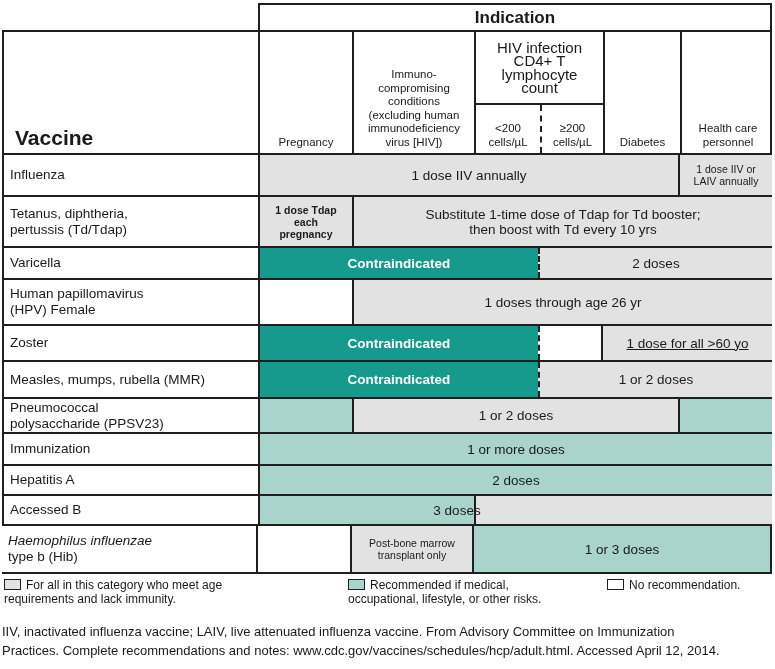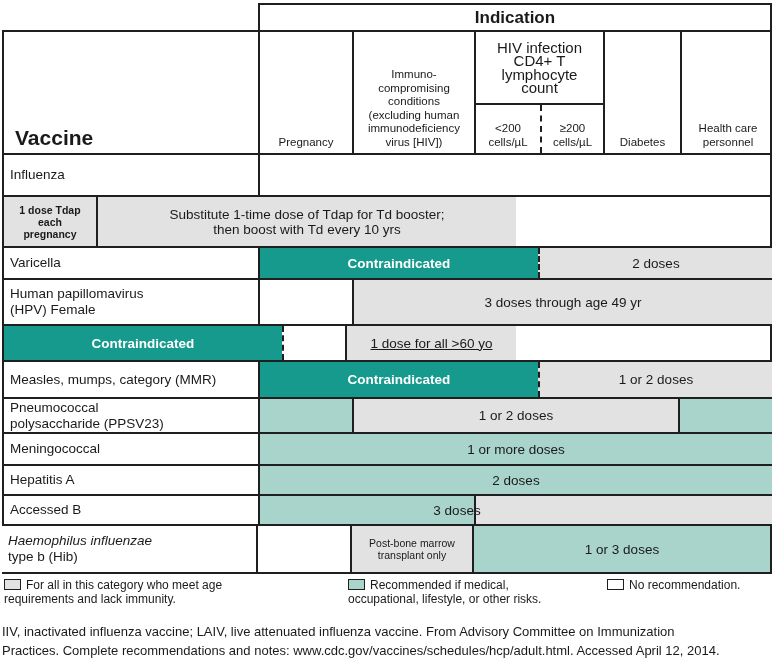--- a/index.html
+++ b/index.html
@@ -122,22 +122,31 @@
     </div>
     <div class="hcol t" style="flex:0 0 77px">Diabetes</div>
     <div class="hcol t" style="flex:0 0 94px">Health care
 personnel</div>
   </div>
   <div id="rows-mount">
       <div class="row" style="height: 42px;">
         <div class="vcell">
           <span class="t">Influenza</span>
         </div>
+        <div class="grid">
+          <div class="cell t bg-gray first" style="flex: 0 0 418px;">1 dose IIV annually</div>
+          <div class="cell t bg-gray small" style="flex: 0 0 94px;">1 dose IIV or
+LAIV annually</div>
+        </div>
       </div>
       <div class="row" style="height: 51px;">
+        <div class="vcell">
+          <span class="t">Tetanus, diphtheria,
+pertussis (Td/Tdap)</span>
+        </div>
         <div class="grid">
           <div class="cell t bg-gray first small" style="flex: 0 0 92px; font-weight: bold;">1 dose Tdap
 each
 pregnancy</div>
           <div class="cell t bg-gray" style="flex: 0 0 420px;">Substitute 1-time dose of Tdap for Td booster;
 then boost with Td every 10 yrs</div>
         </div>
       </div>
       <div class="row" style="height: 32px;">
         <div class="vcell">
@@ -148,53 +157,56 @@
           <div class="cell t bg-gray dashed" style="flex: 0 0 234px;">2 doses</div>
         </div>
       </div>
       <div class="row" style="height: 46px;">
         <div class="vcell">
           <span class="t">Human papillomavirus
 (HPV) Female</span>
         </div>
         <div class="grid">
           <div class="cell t bg-white first" style="flex: 0 0 92px;"></div>
-          <div class="cell t bg-gray" style="flex: 0 0 420px;">3 doses through age 49 yr</div>
+          <div class="cell t bg-gray" style="flex: 0 0 420px;">1 doses through age 26 yr</div>
         </div>
       </div>
       <div class="row" style="height: 36px;">
+        <div class="vcell">
+          <span class="t">Zoster</span>
+        </div>
         <div class="grid">
           <div class="cell t bg-teal first contra" style="flex: 0 0 278px;">Contraindicated</div>
           <div class="cell t bg-white dashed" style="flex: 0 0 63px;"></div>
           <div class="cell t bg-gray" style="flex: 0 0 171px; text-decoration: underline;">1 dose for all &gt;60 yo</div>
         </div>
       </div>
       <div class="row" style="height: 37px;">
         <div class="vcell">
-          <span class="t">Measles, mumps, category (MMR)</span>
+          <span class="t">Measles, mumps, rubella (MMR)</span>
         </div>
         <div class="grid">
           <div class="cell t bg-teal first contra" style="flex: 0 0 278px;">Contraindicated</div>
           <div class="cell t bg-gray dashed" style="flex: 0 0 234px;">1 or 2 doses</div>
         </div>
       </div>
       <div class="row" style="height: 35px;">
         <div class="vcell">
           <span class="t">Pneumococcal
 polysaccharide (PPSV23)</span>
         </div>
         <div class="grid">
           <div class="cell t bg-lightteal first" style="flex: 0 0 92px;"></div>
           <div class="cell t bg-gray" style="flex: 0 0 326px;">1 or 2 doses</div>
           <div class="cell t bg-lightteal" style="flex: 0 0 94px;"></div>
         </div>
       </div>
       <div class="row" style="height: 32px;">
         <div class="vcell">
-          <span class="t">Meningococcal</span>
+          <span class="t">Immunization</span>
         </div>
         <div class="grid">
           <div class="cell t bg-lightteal first" style="flex: 0 0 512px;">1 or more doses</div>
         </div>
       </div>
       <div class="row" style="height: 30px;">
         <div class="vcell">
           <span class="t">Hepatitis A</span>
         </div>
         <div class="grid">

